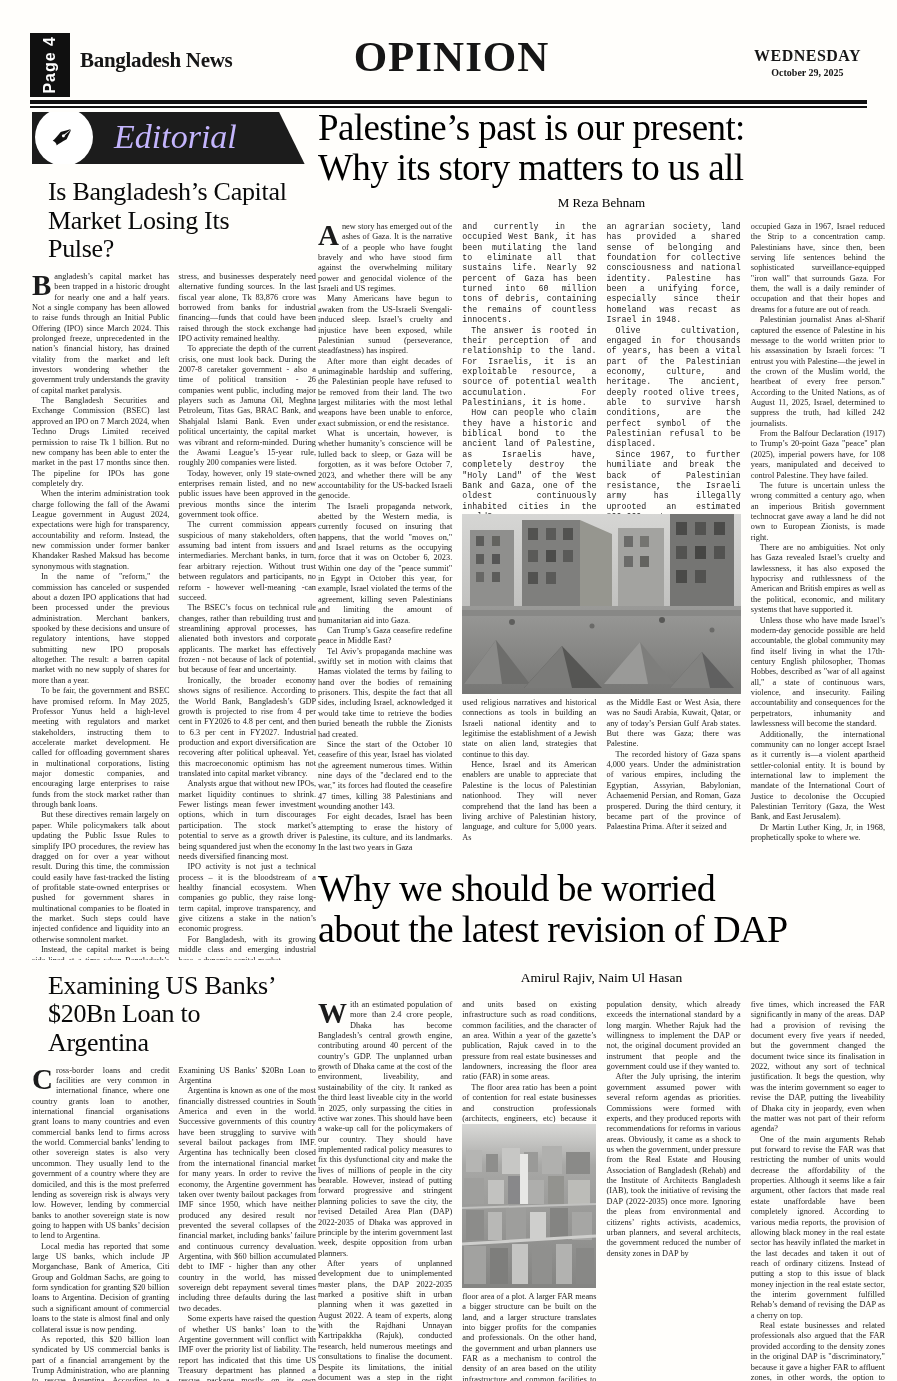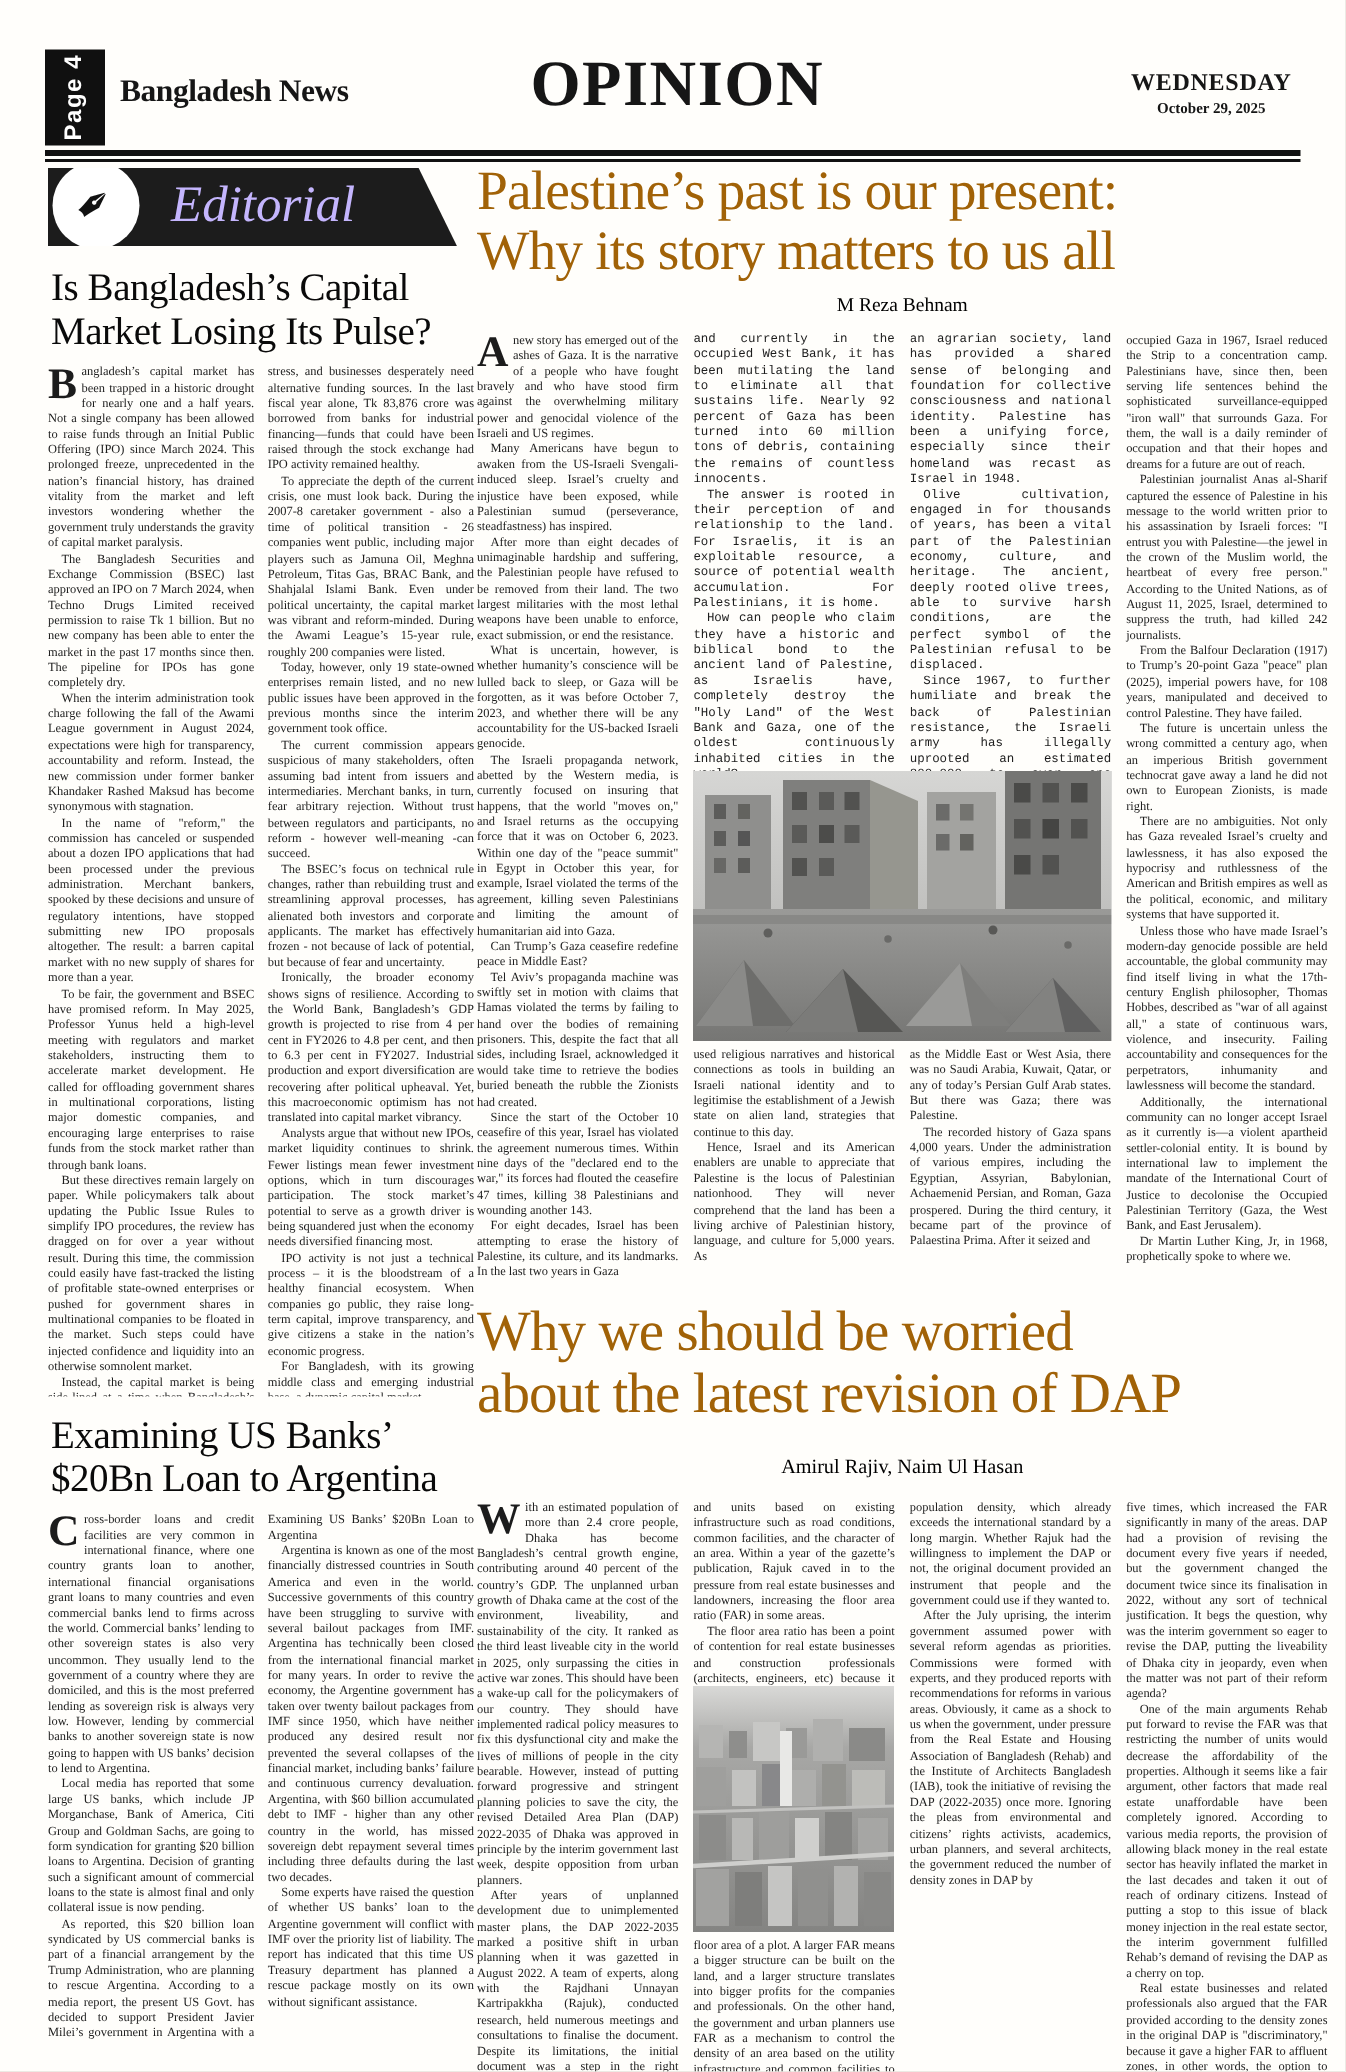--- a/index.html
+++ b/index.html
@@ -27,28 +27,28 @@
   .byline{text-align:center;font-size:13px;color:#000000;}
   
   .left-col{position:absolute;left:32px;top:112px;width:284px;}
   .ed-banner{position:relative;height:52px;background:#1c1c1c;
         clip-path:polygon(0 0,87% 0,96% 100%,0 100%);}
   .ed-circle{position:absolute;left:3px;top:-4px;width:58px;height:58px;border-radius:50%;
         background:#fff;display:flex;align-items:center;justify-content:center;overflow:hidden;}
   .ed-circle .pen{font-size:30px;transform:rotate(-40deg);color:#111;line-height:1;}
   .ed-label{display:block;margin-left:82px;line-height:50px;font-style:italic;
         font-size:34px;color:#c4b5fd;}
-  .hl{font-size:26px;line-height:1.1;font-weight:normal;margin:14px 2px 8px;color:#0a0a0a;letter-spacing:-.3px;}
+  .hl{font-size:26px;line-height:1.1;font-weight:normal;margin:14px 16px 8px;color:#0a0a0a;letter-spacing:-.3px;}
   .cols2{display:grid;grid-template-columns:1fr 1fr;gap:9px;overflow:hidden;}
   .ed-body{height:688px;}
   .us-hl{margin-top:12px;}
   .us-body{height:352px;}
   
   .right-col{position:absolute;left:318px;top:108px;width:567px;}
-  .hl-big{font-size:37px;line-height:1.08;font-weight:normal;margin:0;color:#a16207;letter-spacing:-.6px;}
+  .hl-big{font-size:37px;line-height:1.08;font-weight:normal;margin:0;color:#000000;letter-spacing:-.6px;}
   .pal-byline{margin:7px 0 11px;}
   .pal-body{position:relative;display:grid;grid-template-columns:repeat(4,1fr);gap:10px;
         height:630px;overflow:hidden;}
   .sub-top{height:292px;overflow:hidden;font-family:Liberation Mono, monospace;}
   .gap-pal{height:184px;}
   .photo{position:absolute;margin:0;padding:0;background:#b9b9b9;overflow:hidden;}
   .photo-gaza{left:144px;top:292px;width:279px;height:180px;}
   .dap-hl{margin-top:16px;font-size:38px;}
   .dap-byline{margin:20px 0 14px;font-size:13.5px;}
   .dap-body{position:relative;display:grid;grid-template-columns:repeat(4,1fr);gap:10px;

